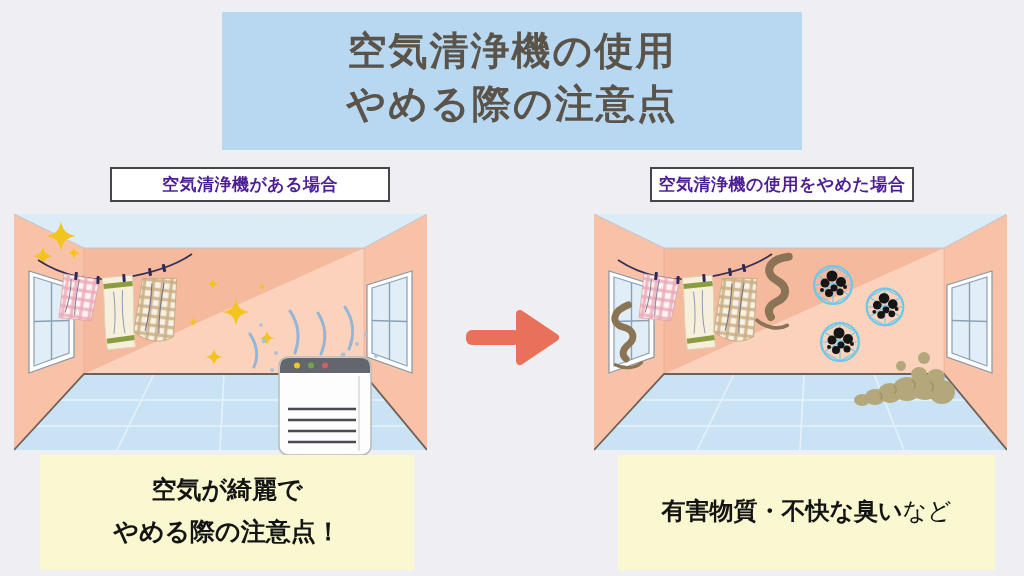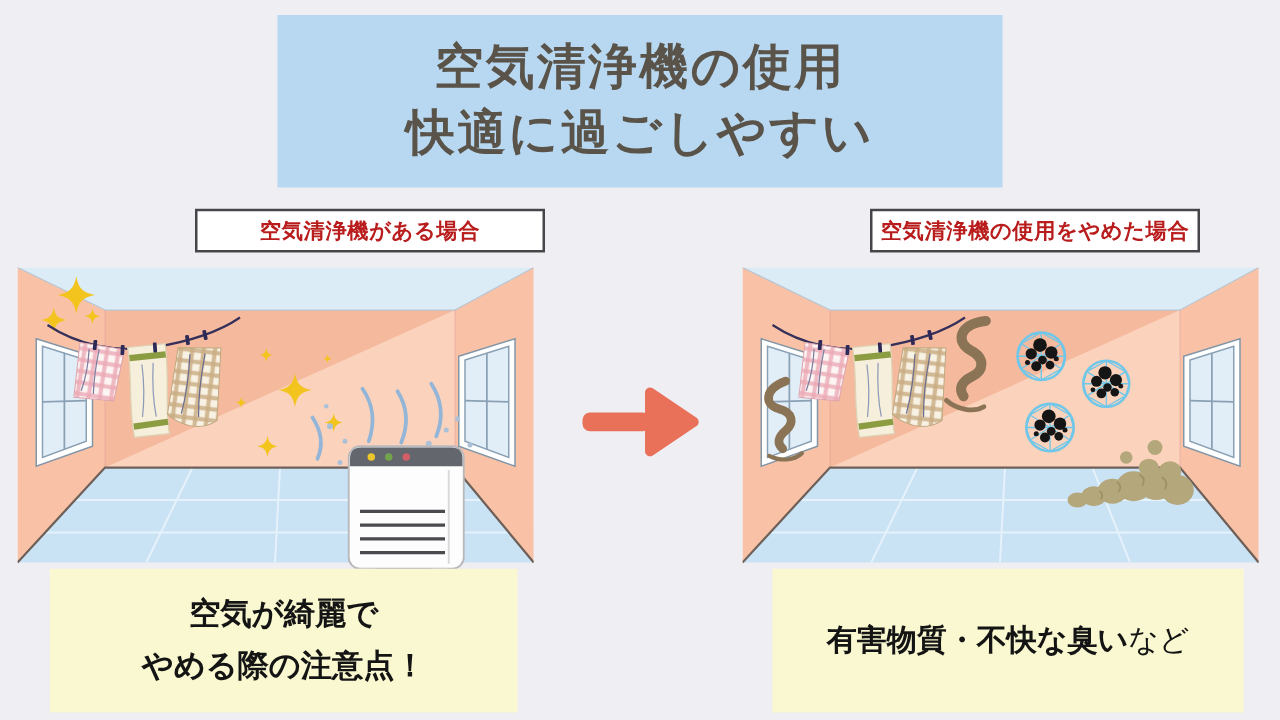--- a/index.html
+++ b/index.html
@@ -1,25 +1,25 @@
 <!DOCTYPE html>
 <html><head>
 <meta charset="utf-8">
 <style>
   html,body{margin:0;padding:0;background:#efeef3;}
   .stage{position:relative;width:1024px;height:576px;background:#efeef3;overflow:hidden;
-         font-family:Liberation Sans, sans-serif;border-radius:17px;}
+         font-family:Liberation Mono, monospace;border-radius:17px;}
 
   .title-banner{position:absolute;left:222px;top:12px;width:580px;height:138px;background:#b7d8f0;
                 display:flex;flex-direction:column;justify-content:center;align-items:center;row-gap:8px;}
   .title-line{font-size:39px;font-weight:bold;color:#5a5349;letter-spacing:2px;line-height:1.15;}
 
   .panel-label{position:absolute;top:167px;height:35px;background:#ffffff;border:2px solid #46464a;
                box-sizing:border-box;display:flex;align-items:center;justify-content:center;
-               font-size:17px;font-weight:bold;color:#b91c1c;letter-spacing:.5px;margin-left:46px;}
+               font-size:17px;font-weight:bold;color:#4c1d95;letter-spacing:.5px;}
   .panel-label.pl-left{left:110px;width:280px;}
   .panel-label.pl-right{left:650px;width:264px;}
 
   .room{position:absolute;top:214px;width:413px;height:246px;display:block;}
   .room-left{left:14px;}
   .room-right{left:594px;}
 
   .arrow-wrap{position:absolute;left:462px;top:302px;width:100px;height:70px;}
 
   .caption{position:absolute;top:455px;height:115px;background:#f9f8d0;color:#141414;
@@ -122,21 +122,21 @@
 
       <g id="odor" fill="none" stroke="#8b7455" stroke-linecap="round">
         <path d="M10,-32 C-12,-27 -14,-12 0,-6 C13,-1 13,10 3,16 C-5,21 -7,27 -2,33" stroke-width="8.5"></path>
         <path d="M-16,38 C-6,45 8,46 16,40" stroke-width="4"></path>
       </g>
     </defs>
   </svg>
 
   <header class="title-banner">
     <div class="title-line">空気清浄機の使用</div>
-    <div class="title-line">快適に過ごしやすい</div>
+    <div class="title-line">やめる際の注意点</div>
   </header>
 
   <div class="panel-label pl-left">
     <span>空気清浄機がある場合</span>
   </div>
   <div class="panel-label pl-right">
     <span>空気清浄機の使用をやめた場合</span>
   </div>
 
   <svg class="room room-left" viewBox="0 0 413 246">

